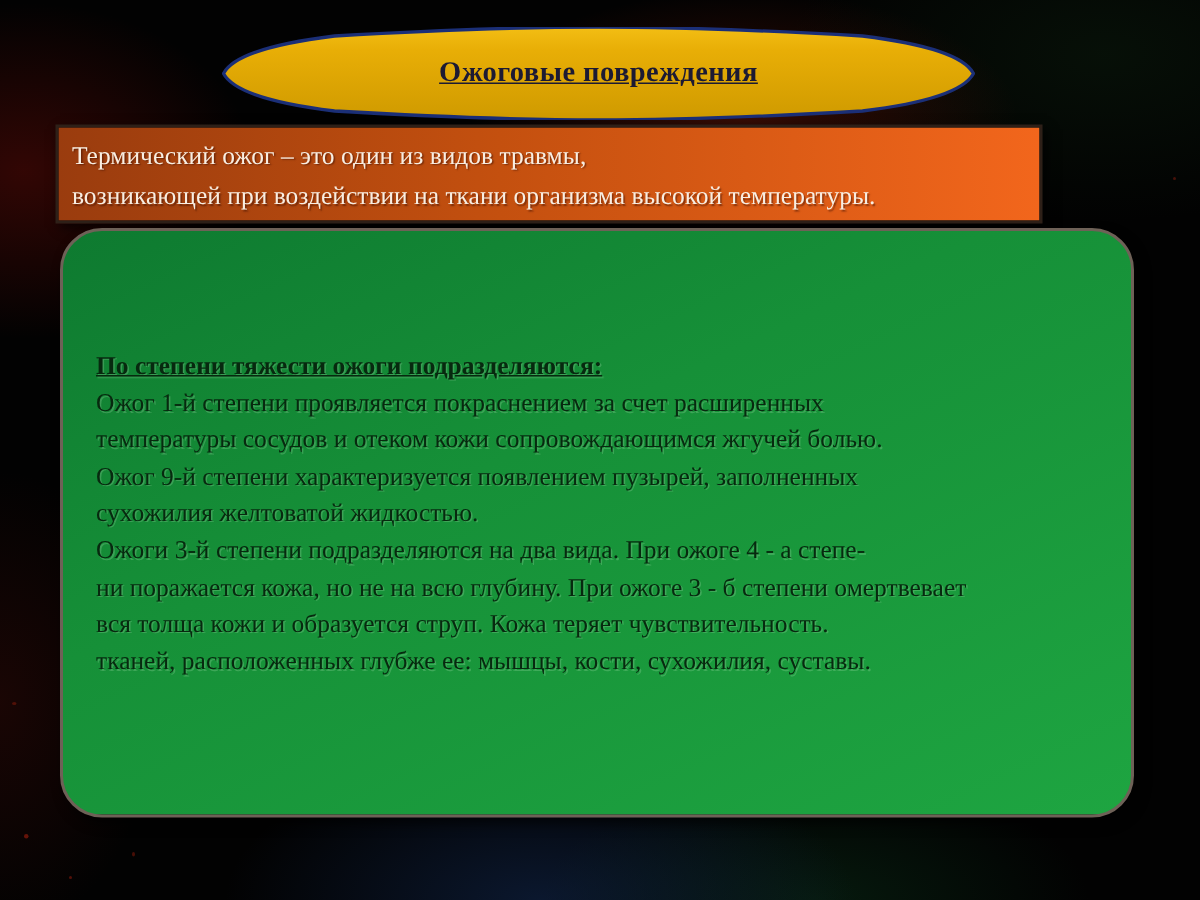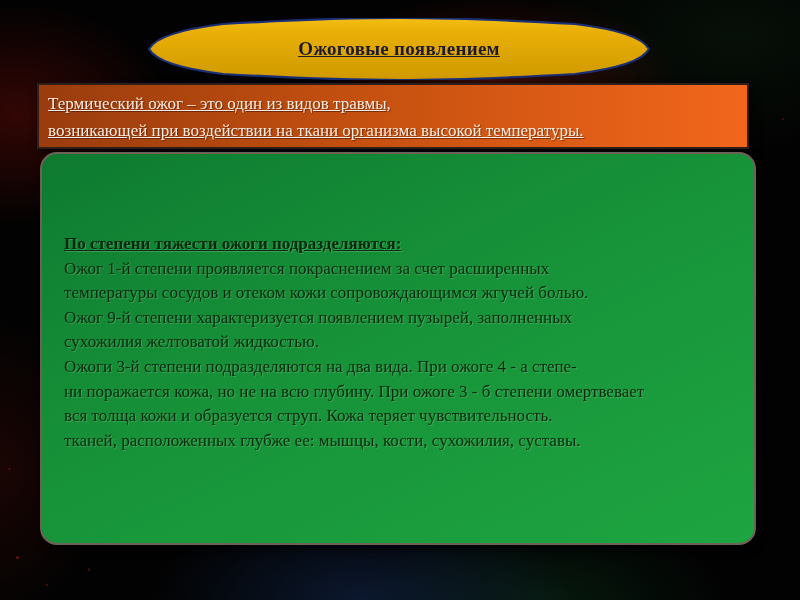--- a/index.html
+++ b/index.html
@@ -29,37 +29,36 @@
     position:absolute;left:0;top:0;width:100%;height:100%;
     display:flex;align-items:center;justify-content:center;
     font-size:19px;font-weight:bold;
     color:var(--title_text,#1c1a33);
     text-decoration:underline;
     letter-spacing:.3px;
   }
 
   
   .def-box{
-    position:absolute;left:37px;top:83px;width:712px;height:66px;
+    position:absolute;left:37px;top:83px;width:658px;height:66px;
     box-sizing:border-box;
     background:linear-gradient(90deg,var(--definition_left,#9a3c0e) 0%,#c4500f 45%,var(--definition_right,#f2661c) 100%);
     border:2px solid #2e2018;
     box-shadow:3px 3px 7px rgba(0,0,0,.65);
     color:var(--definition_text,#f8eee2);
     font-size:17px;line-height:27px;
     padding:5px 6px 0 9px;
     text-shadow:1px 1px 1px rgba(60,15,0,.55);
-    text-decoration:underline;
   }
 
   
   .deg-box{
     position:absolute;left:40px;top:152px;width:716px;height:393px;
     box-sizing:border-box;
-    border-radius:17px;
+    border-radius:28px;
     background:linear-gradient(155deg,#0e7a30 0%,#169038 40%,var(--degrees_green_light,#1ea541) 100%);
     border:2px solid #6e6157;
     box-shadow:3px 4px 8px rgba(0,0,0,.6);
     color:var(--degrees_text,#07290f);
     font-size:17px;line-height:24.6px;
     padding:78px 18px 0 22px;
     text-shadow:1px 1px 0 rgba(200,240,200,.22);
   }
   .deg-box .heading{font-weight:bold;text-decoration:underline;}
   .line{white-space:nowrap;}
@@ -79,21 +78,21 @@
     <svg viewBox="0 0 502 62" preserveAspectRatio="none">
       <defs>
         <linearGradient id="gold" x1="0" y1="0" x2="0" y2="1">
           <stop offset="0" stop-color="#f3be14"></stop>
           <stop offset="0.25" stop-color="#e8ae06"></stop>
           <stop offset="1" stop-color="#cf9a00"></stop>
         </linearGradient>
       </defs>
       <path d="M1,31 Q10,14 75,6 Q180,0 251,0 Q322,0 427,6 Q492,14 501,31 Q492,48 427,56 Q322,62 251,62 Q180,62 75,56 Q10,48 1,31 Z" fill="url(#gold)" stroke="#1b2f77" stroke-width="2.2" stroke-linejoin="round"></path>
     </svg>
-    <div class="title">Ожоговые появлением</div>
+    <div class="title">Ожоговые повреждения</div>
   </div>
 
   <div class="def-box">
     <div class="line">Термический ожог – это один из видов травмы,</div>
     <div class="line">возникающей при воздействии на ткани организма высокой температуры.</div>
   </div>
 
   <div class="deg-box">
     <div class="line heading">По степени тяжести ожоги подразделяются:</div>
     <div class="line">Ожог 1-й степени проявляется покраснением за счет расширенных</div>

